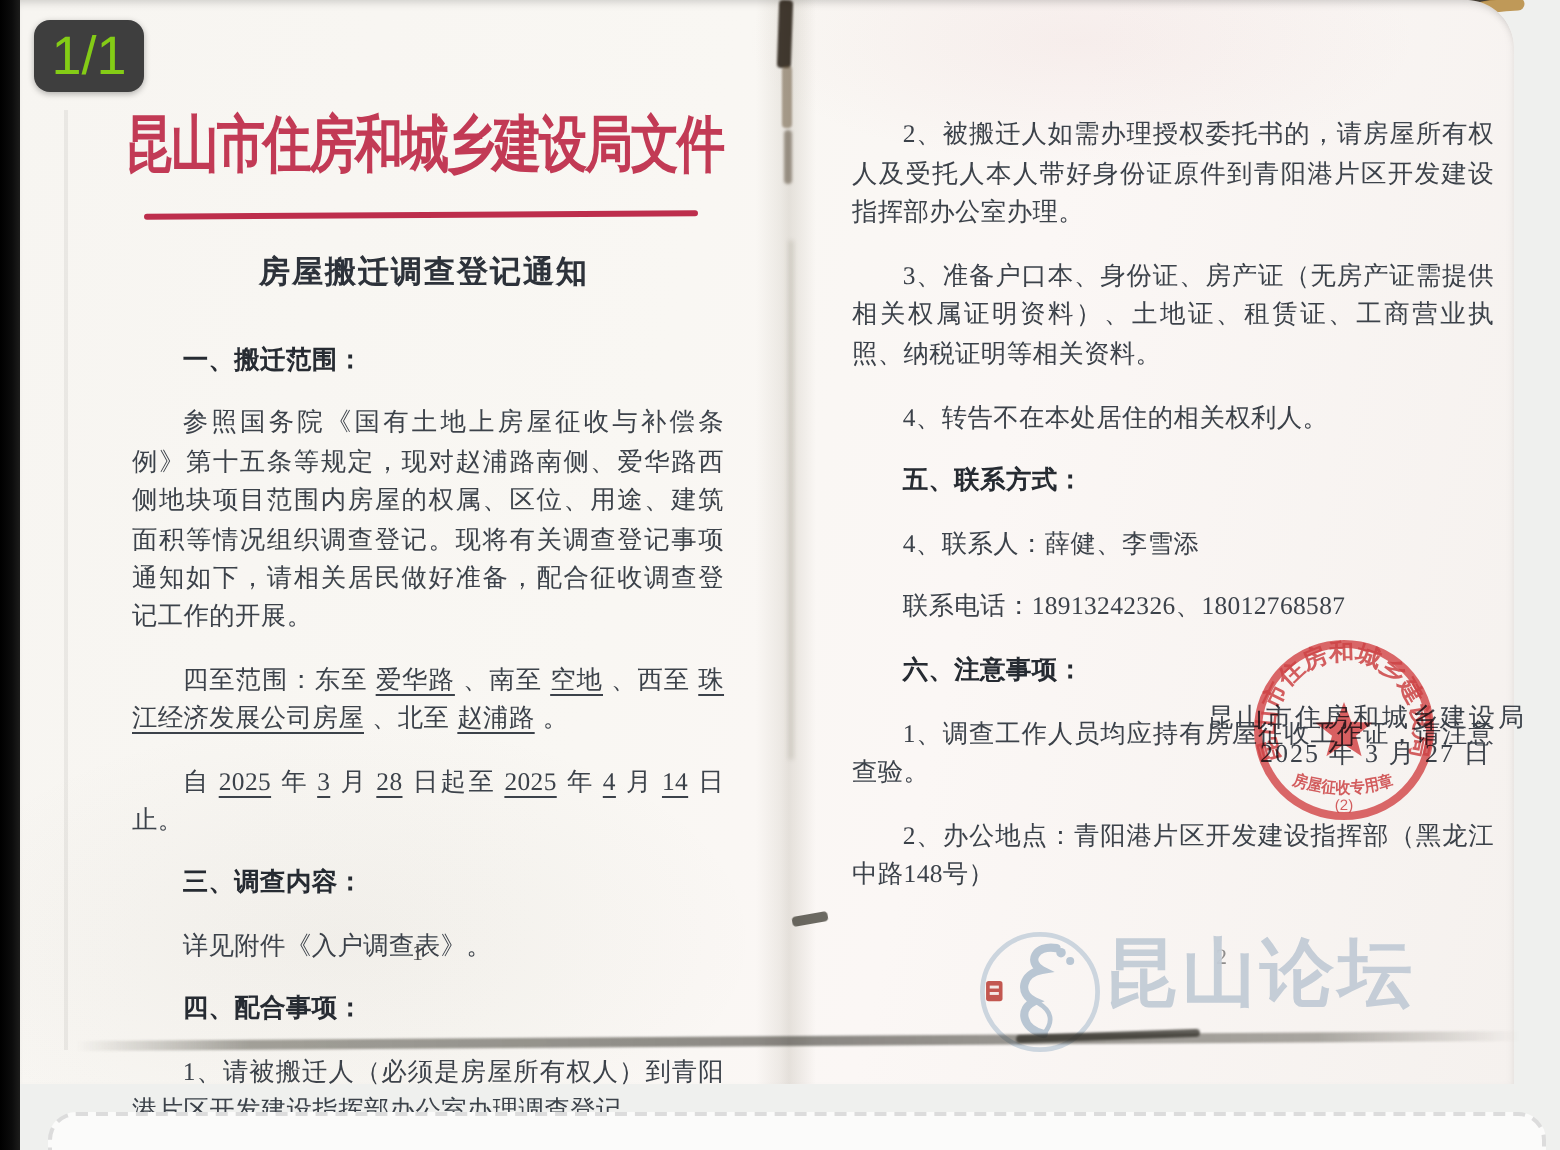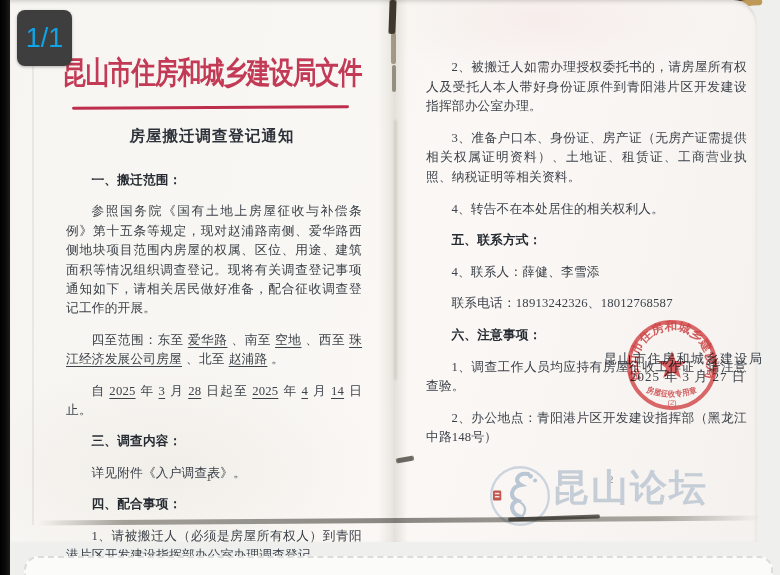--- a/index.html
+++ b/index.html
@@ -67,23 +67,23 @@
   .sig-date   { position:absolute; left:620px; top:368px; font-size:13px; letter-spacing:1px; color:#3c424a; white-space:nowrap; }
   .stamp { position:absolute; left:614px; top:317px; mix-blend-mode:multiply; opacity:.92; }
 
   
   .watermark { position:absolute; left:478px; top:462px; display:flex; align-items:flex-start; }
   .wm-logo { margin-top:2px; }
   .wm-text { font-size:37px; line-height:52px; font-weight:bold; letter-spacing:2px;
     color:#c3ccd6; opacity:.95; white-space:nowrap; }
 
   
-  .badge { position:absolute; left:17px; top:10px; width:55px; height:56px; background:#3e3e3e;
+  .badge { position:absolute; left:17px; top:10px; width:55px; height:36px; background:#3e3e3e;
     border-radius:8px; display:flex; align-items:center; justify-content:center;
-    font-family:"Liberation Sans", sans-serif; font-size:27px; font-weight:500; color:#0ea5e9;
+    font-family:"Liberation Sans", sans-serif; font-size:27px; font-weight:500; color:#84cc16;
     box-shadow:0 1px 3px rgba(0,0,0,.3); }
 
   
   .dashed-card { position:absolute; left:24px; top:556px; width:749px; height:40px;
     border:2px dashed #dcdcdc; border-radius:14px; background:#fbfbfa; }
 </style>
 </head>
 <body>
 
 <div class="stage">

